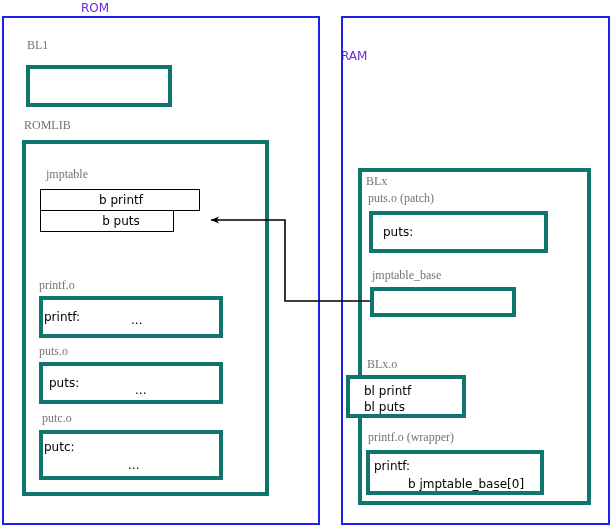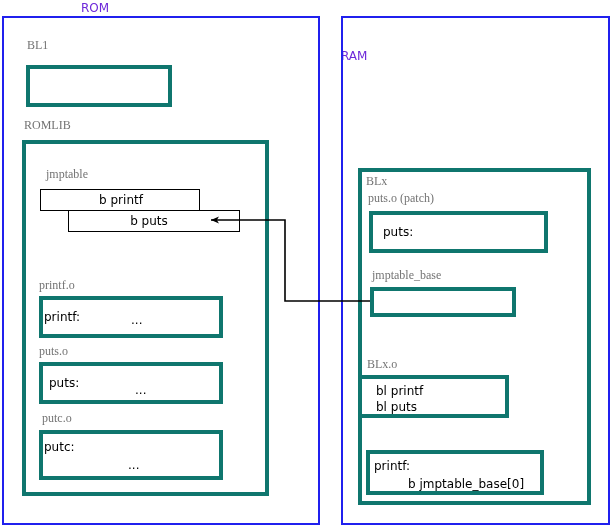--- a/index.html
+++ b/index.html
@@ -92,21 +92,21 @@
   </div>
 
   <div class="lbl" style="left:24px; top:118px;">ROMLIB</div>
   <div class="blk" style="left:22px; top:140px; width:247px; height:356px;"></div>
 
   <div class="lbl" style="left:46px; top:167px;">jmptable</div>
 
   <div class="blk-thin" style="left:40px; top:189px; width:160px; height:22px;">
     <span class="center-text" style="left:0px; top:3px; width:160px;">b printf</span>
   </div>
-  <div class="blk-thin" style="left:40px; top:210px; width:172px; height:22px;margin-left:28px;">
+  <div class="blk-thin" style="left:40px; top:210px; width:134px; height:22px;">
     <span class="center-text" style="left:0px; top:3px; width:160px;">b puts</span>
   </div>
 
   <div class="lbl" style="left:39px; top:278px;">printf.o</div>
   <div class="blk" style="left:39px; top:296px; width:184px; height:42px;">
     <span class="cell-text" style="left:1px; top:10px;">printf:</span>
     <span class="cell-text" style="left:88px; top:13px;">...</span>
   </div>
 
   <div class="lbl" style="left:39px; top:344px;">puts.o</div>
@@ -131,25 +131,26 @@
   <div class="blk" style="left:369px; top:211px; width:179px; height:42px;">
     <span class="cell-text" style="left:10px; top:10px;">puts:</span>
   </div>
 
   <div class="lbl" style="left:372px; top:268px;">jmptable_base</div>
   <div class="blk" style="left:370px; top:287px; width:146px; height:30px;">
     <span class="cell-text" style="left:4px; top:6px;"></span>
   </div>
 
   <div class="lbl" style="left:367px; top:357px;">BLx.o</div>
-  <div class="blk" style="left:358px; top:375px; width:151px; height:43px;">
+  <div class="blk" style="left:346px; top:375px; width:120px; height:43px;">
     <span class="cell-text" style="left:14px; top:5px;">bl printf</span>
     <span class="cell-text" style="left:14px; top:21px;">bl puts</span>
   </div>
 
+  <div class="lbl" style="left:368px; top:430px;">printf.o (wrapper)</div>
   <div class="blk" style="left:366px; top:450px; width:178px; height:45px;">
     <span class="cell-text" style="left:4px; top:5px;">printf:</span>
     <span class="cell-text" style="left:38px; top:23px;">b jmptable_base[0]</span>
   </div>
 
   <svg id="connector" viewBox="0 0 613 530" xmlns="http://www.w3.org/2000/svg">
     <defs>
       <marker id="arrowhead" markerWidth="9" markerHeight="8" refX="8" refY="4" orient="auto" markerUnits="userSpaceOnUse">
         <path d="M8,4 L0,0.4 L2.2,4 L0,7.6 Z" fill="#000000"></path>
       </marker>

